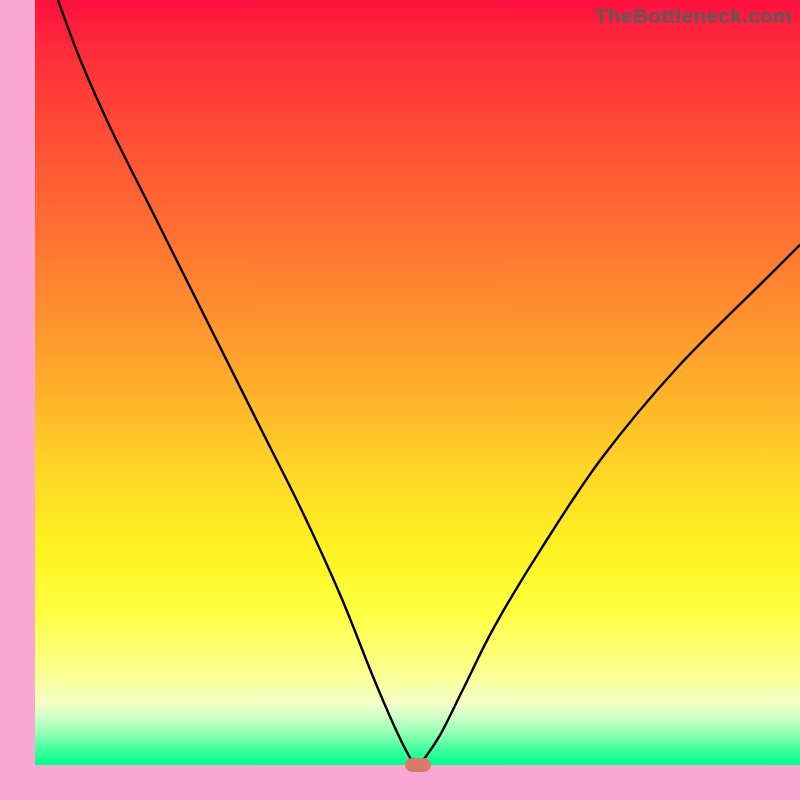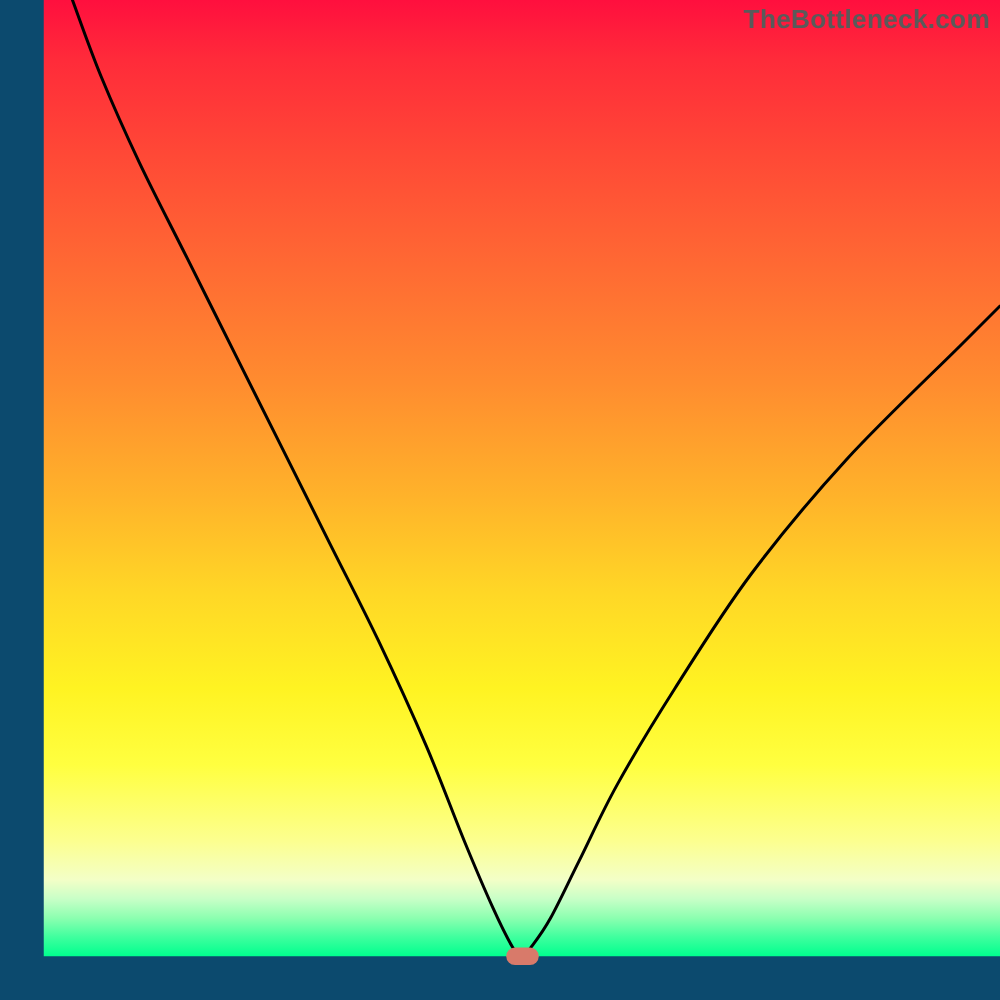--- a/index.html
+++ b/index.html
@@ -8,21 +8,21 @@
     width: 800px;
     height: 800px;
     background: #000;
     overflow: hidden;
     font-family: Arial, Helvetica, sans-serif;
   }
   .frame {
     position: relative;
     width: 800px;
     height: 800px;
-    background: #0c4a6e;
+    background: #f9a8d4;
     text-decoration: underline;
   }
   .plot {
     position: absolute;
     left: 35px;
     top: 0;
     width: 765px;
     height: 765px;
     
     background: linear-gradient(to bottom,

